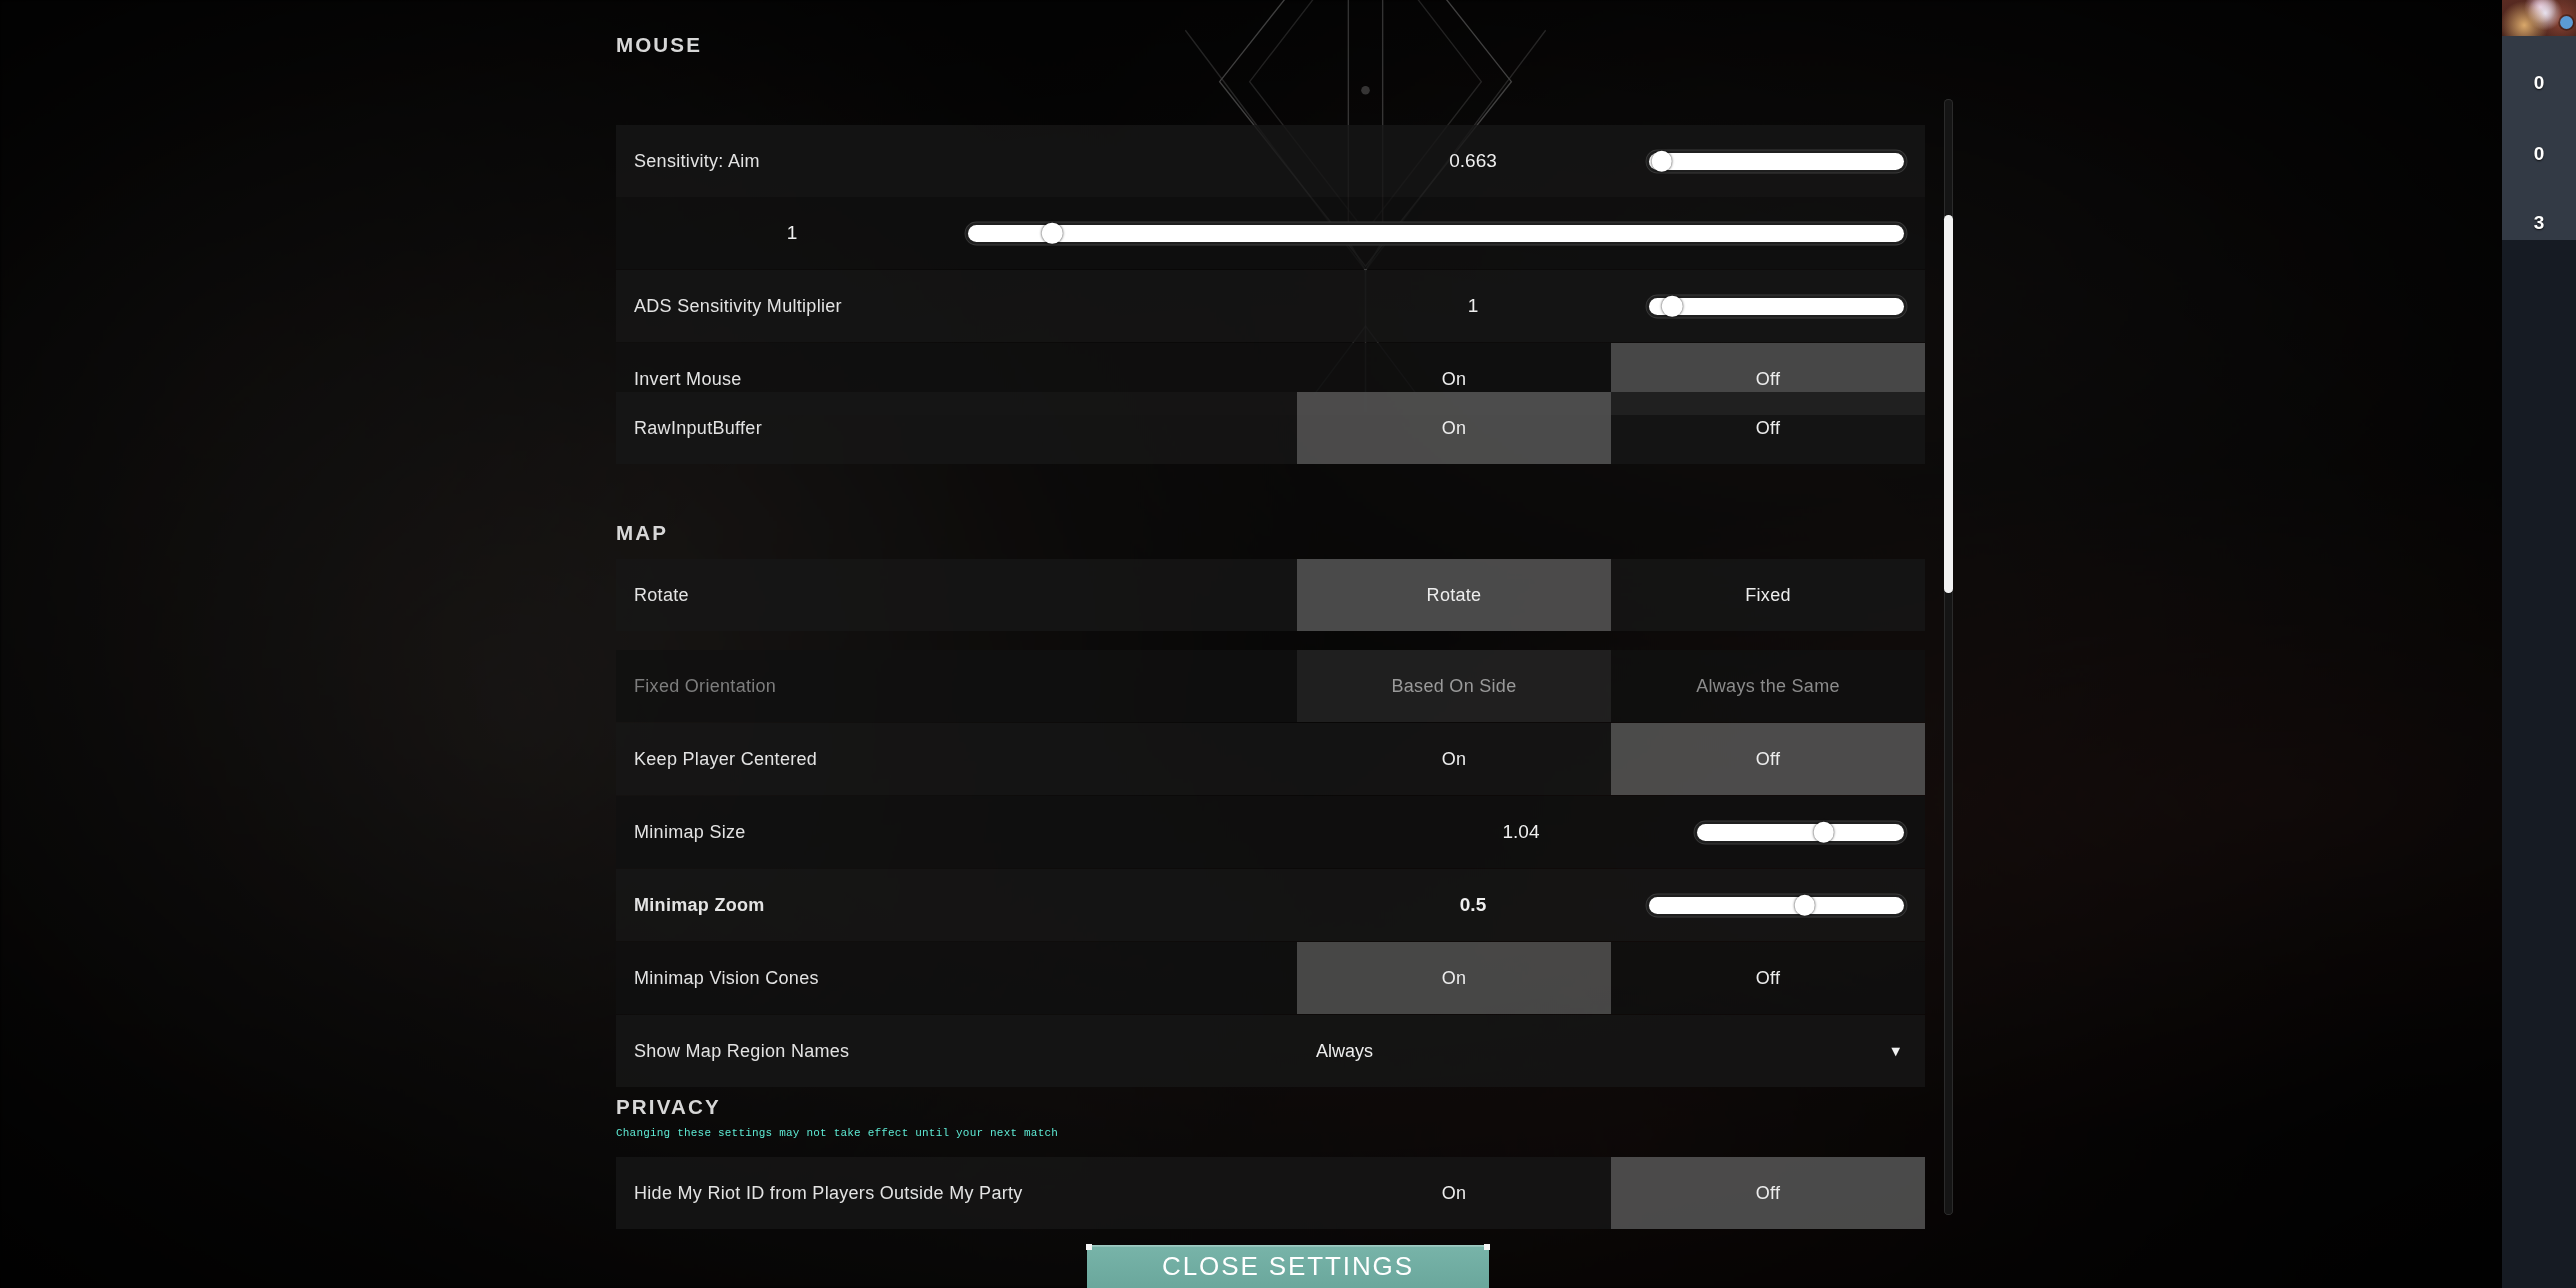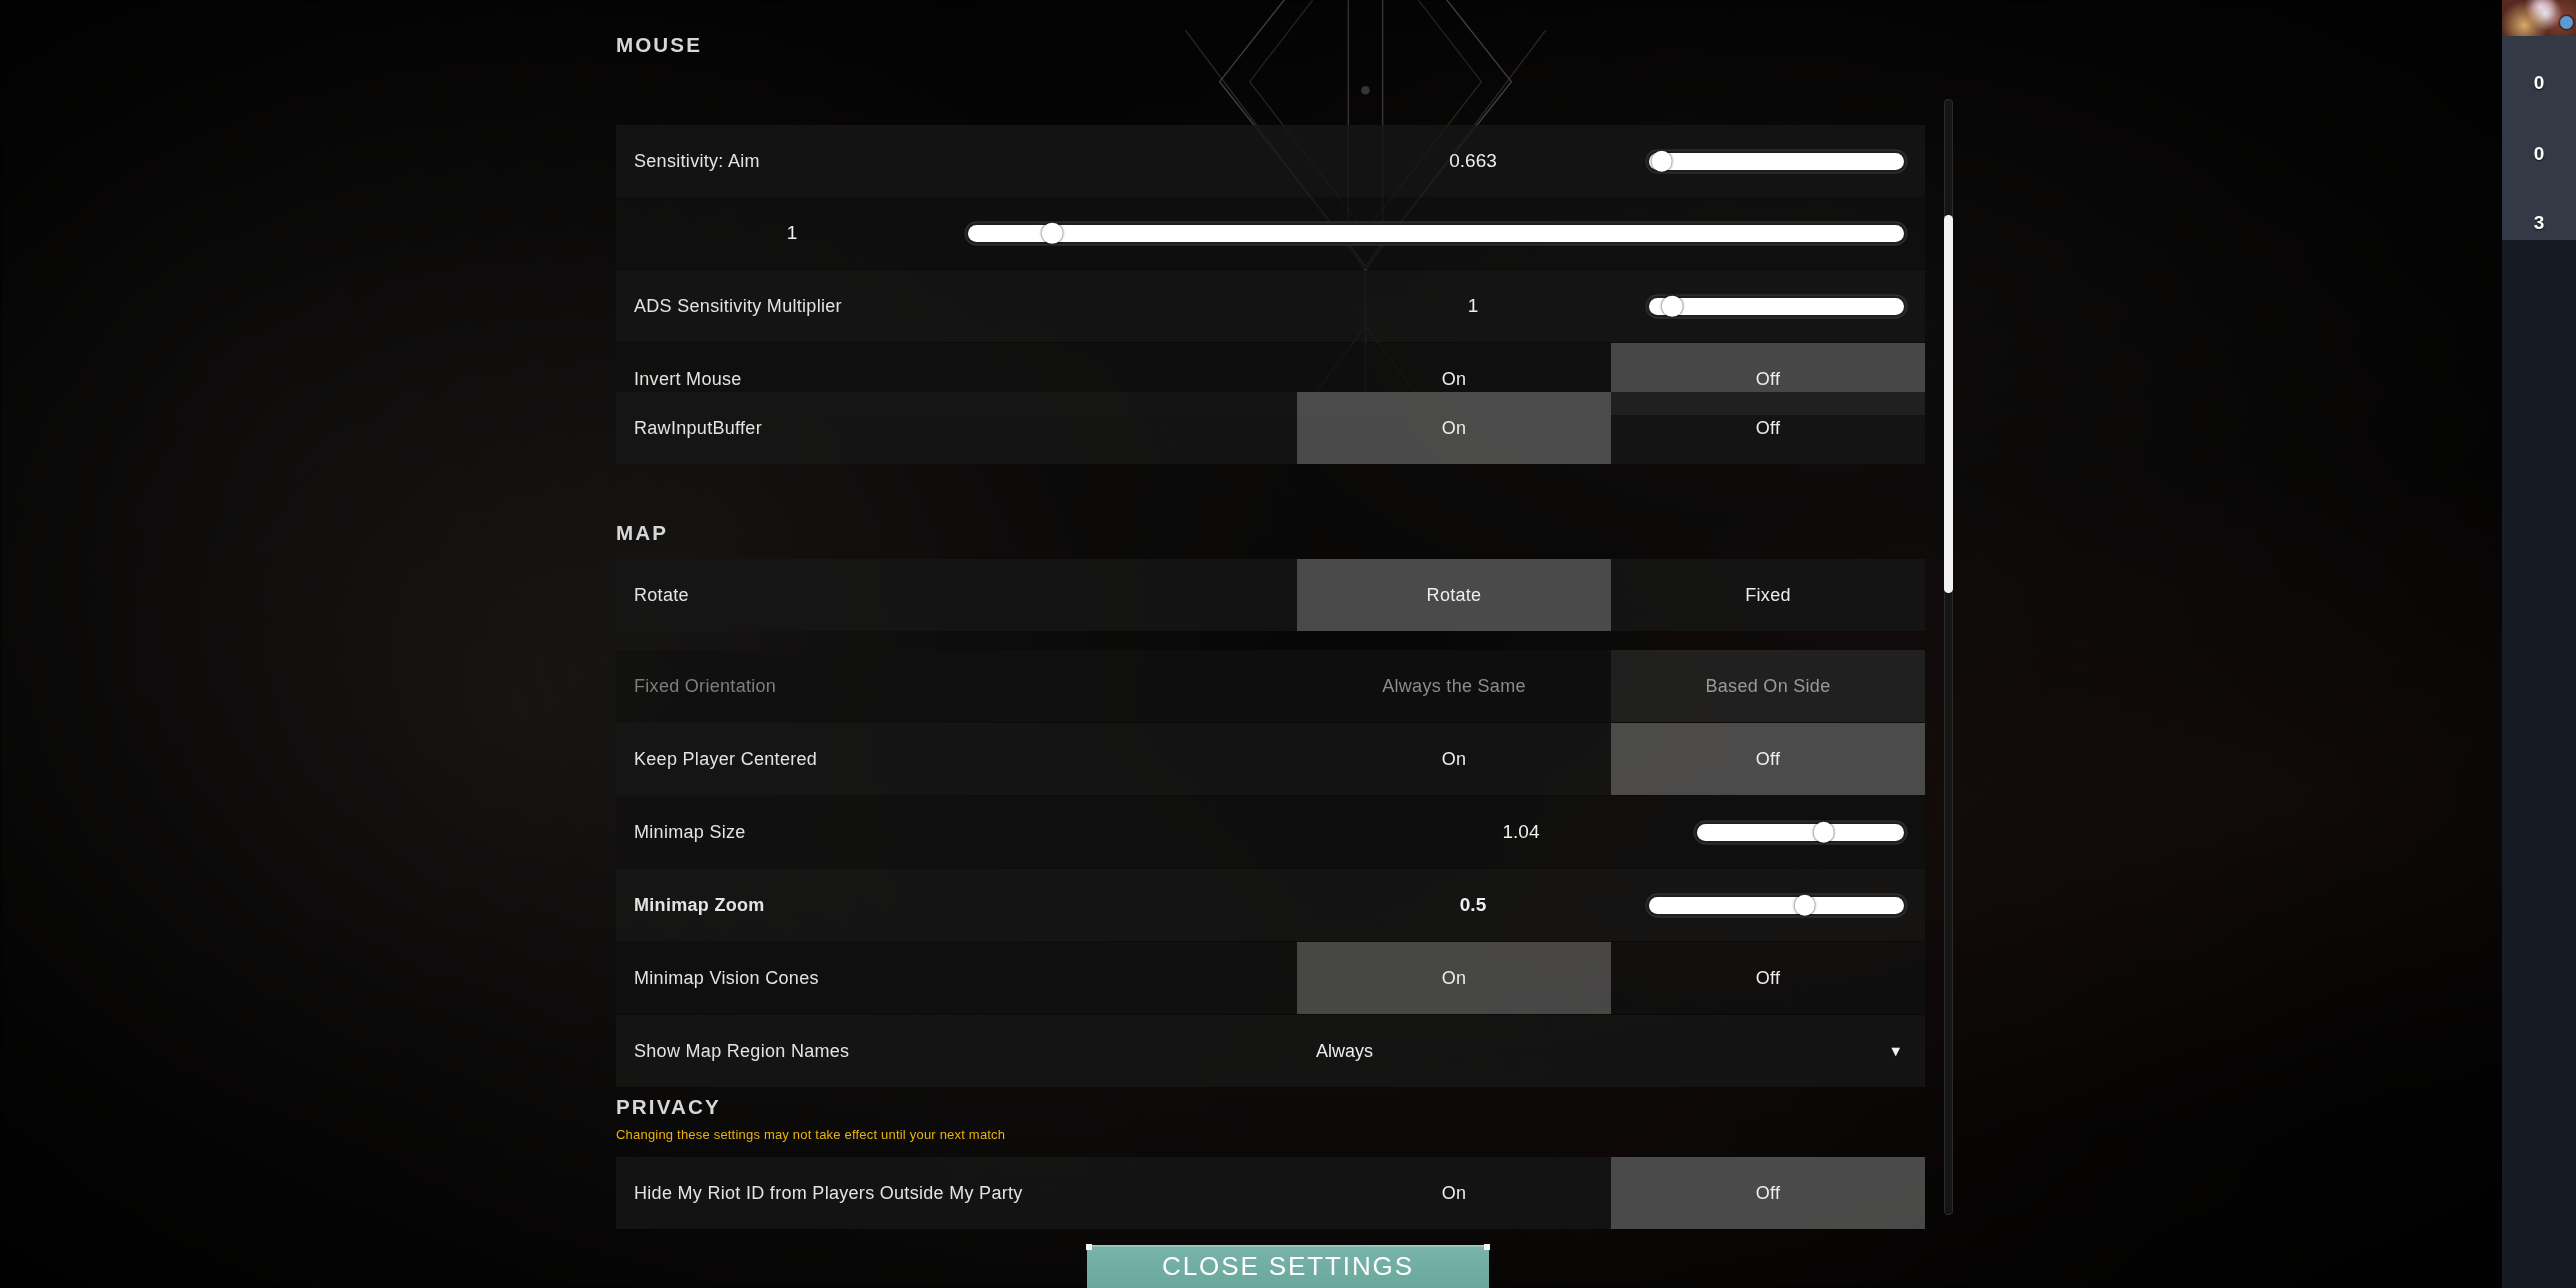--- a/index.html
+++ b/index.html
@@ -33,21 +33,21 @@
 
   
   #panel {
     position:absolute; left:616px; top:0px; width:1309px; height:1288px;
   }
   .sec-head {
     position:absolute; left:0; color:#d7d7d7;
     font-size:20.6px; letter-spacing:2.1px; font-weight:700;
   }
   .sec-sub {
-    position:absolute; left:0; color:#eab308; font-size:13px; letter-spacing:0.2px;
+    position:absolute; left:0; color:#5eead4; font-size:11px; letter-spacing:0.2px;font-family:Liberation Mono, monospace;
   }
 
   .row {
     position:absolute; left:0; width:1309px; display:flex; align-items:stretch;
   }
   .row .label {
     width:681px; display:flex; align-items:center; padding-left:18px;
     color:#e3e3e3; font-size:18px; letter-spacing:0.3px;
   }
   .row.disabled .label { color:#7d7d7d; }
@@ -204,22 +204,22 @@
     <div class="row" style="top: 559px; height: 72px; background: rgba(22, 22, 22, 0.8);">
       <div class="label">Rotate</div>
       <div class="right">
         <div class="seg sel">Rotate</div>
         <div class="seg">Fixed</div>
       </div>
     </div>
     <div class="row disabled" style="top: 650px; height: 72px; background: rgba(16, 16, 16, 0.8);">
       <div class="label">Fixed Orientation</div>
       <div class="right">
+        <div class="seg sel">Based On Side</div>
         <div class="seg">Always the Same</div>
-        <div class="seg sel">Based On Side</div>
       </div>
     </div>
     <div class="row" style="top: 723px; height: 72px; background: rgba(22, 22, 22, 0.8);">
       <div class="label">Keep Player Centered</div>
       <div class="right">
         <div class="seg">On</div>
         <div class="seg sel">Off</div>
       </div>
     </div>
     <div class="row" style="top: 796px; height: 72px; background: rgba(16, 16, 16, 0.8); gap: 48px;">

